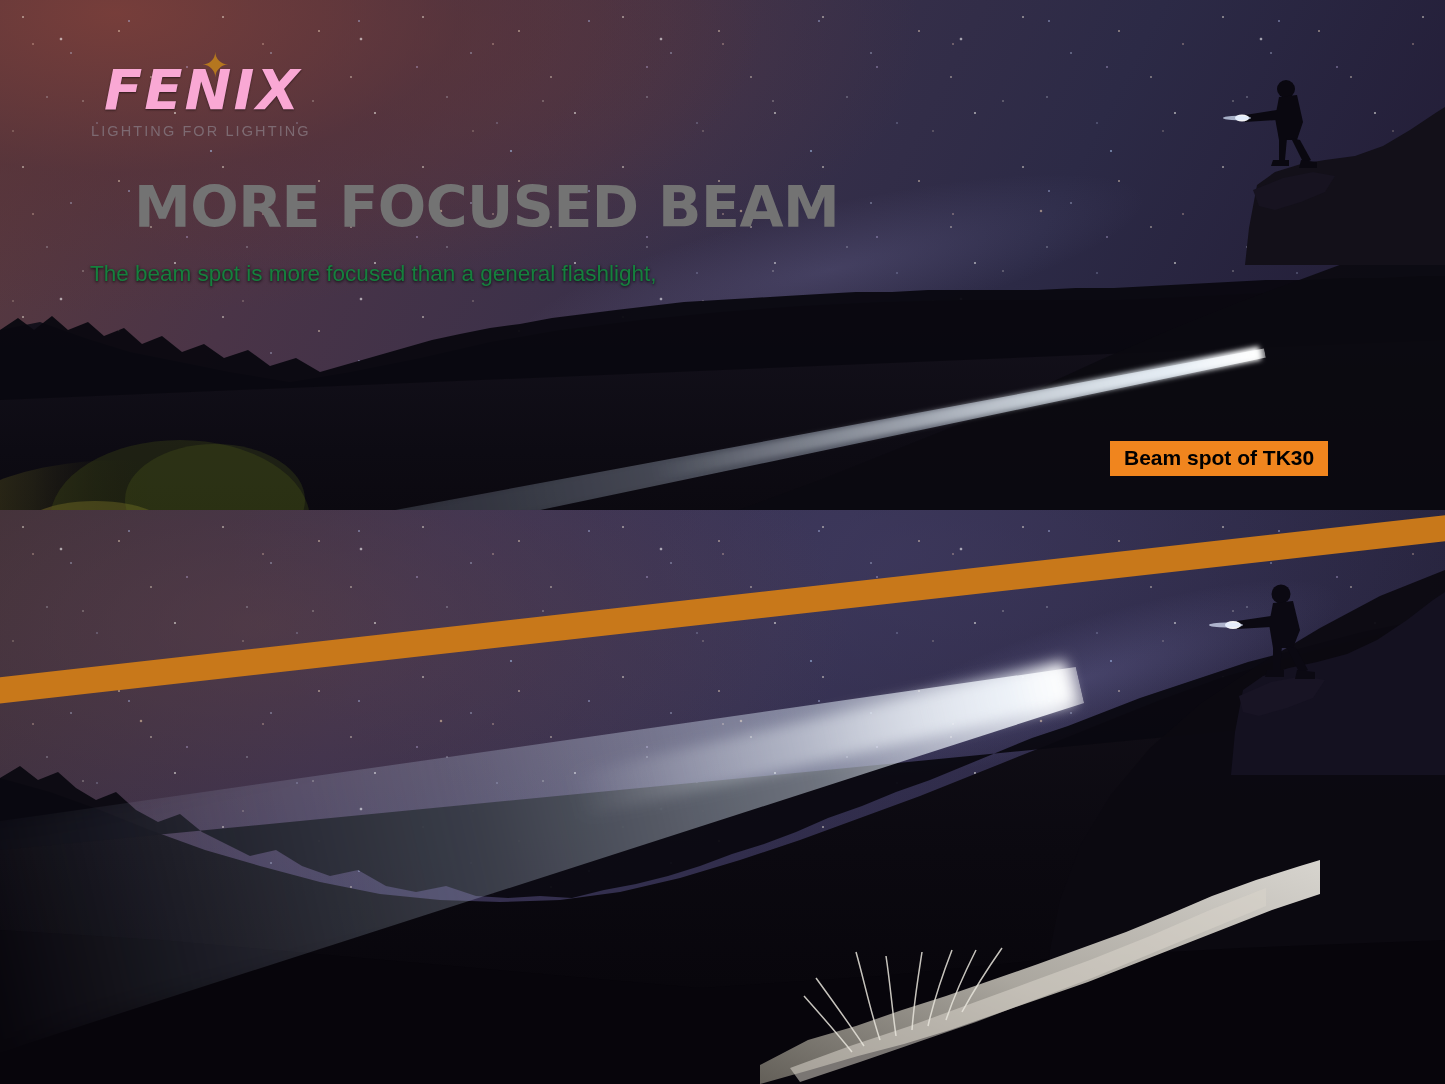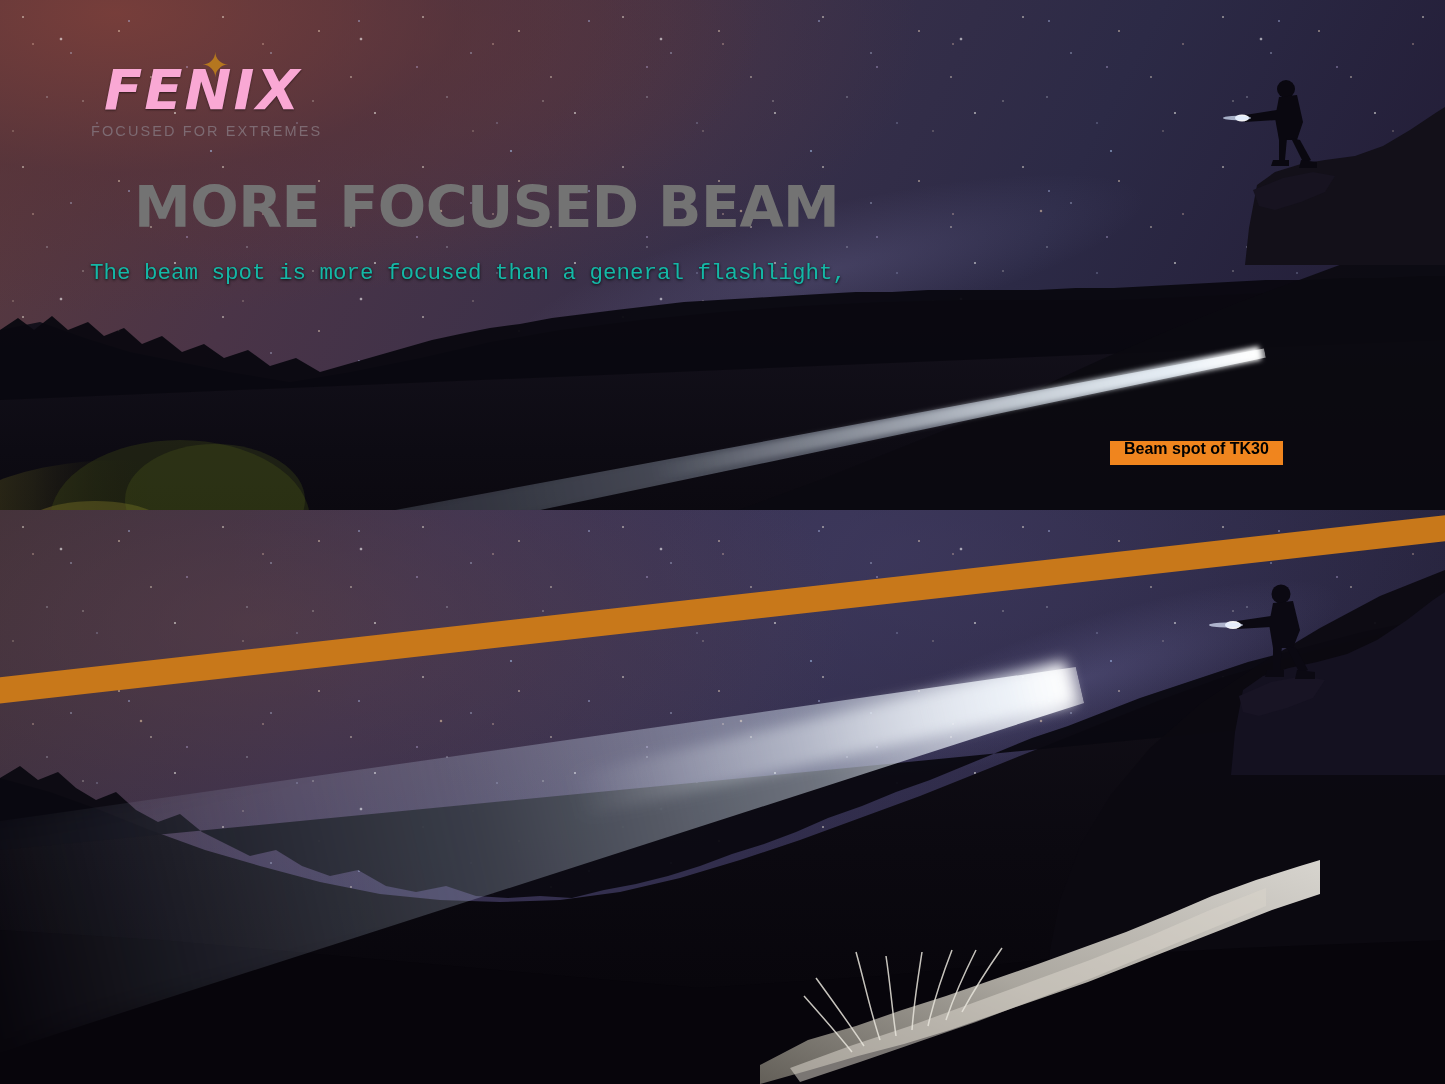--- a/index.html
+++ b/index.html
@@ -125,37 +125,36 @@
     font-size:57px;
     letter-spacing:-0.5px;
     color:#737373;
     white-space:nowrap;
     line-height:1.05;
     margin-left:44px;
   }
   #body-copy {
     position:absolute; left:90px; top:255px;
     z-index:60;
-    color:#14b8a6;
+    color:#15803d;
     font-size:22.5px;
     line-height:37px;
     text-shadow:0 1px 3px rgba(0,0,0,0.85);
-    font-family:Liberation Mono, monospace;
   }
   #body-copy div { white-space:nowrap; }
 
   
   .badge {
     position:absolute;
     z-index:70;
     background:#F0851E;
     color:#000000;
     font-weight:bold;
-    font-size:16px;
-    padding:0 14px 8px 14px;
+    font-size:21px;
+    padding:6px 14px 8px 14px;
     white-space:nowrap;
     line-height:1;
   }
   #badge-tk30 { left:1110px; top:441px; }
   #badge-general { left:920px; top:961px; }
 
   
   .climber { position:absolute; z-index:35; }
 </style>
 </head>
@@ -361,21 +360,21 @@
     </svg>
   </div>
 
   <div id="divider"></div>
 
   <div id="logo-block">
     <div style="position:relative;">
       <div id="logo-word">FENIX</div>
       <div id="logo-star">✦</div>
     </div>
-    <div id="logo-tagline">FOCUSED FOR EXTREMES</div>
+    <div id="logo-tagline">LIGHTING FOR LIGHTING</div>
   </div>
 
   <div id="headline">MORE FOCUSED BEAM</div>
 
   <div id="body-copy">
     <div>The beam spot is more focused than a general flashlight,</div>
   </div>
 
   <div class="badge" id="badge-tk30">Beam spot of TK30</div>
 

